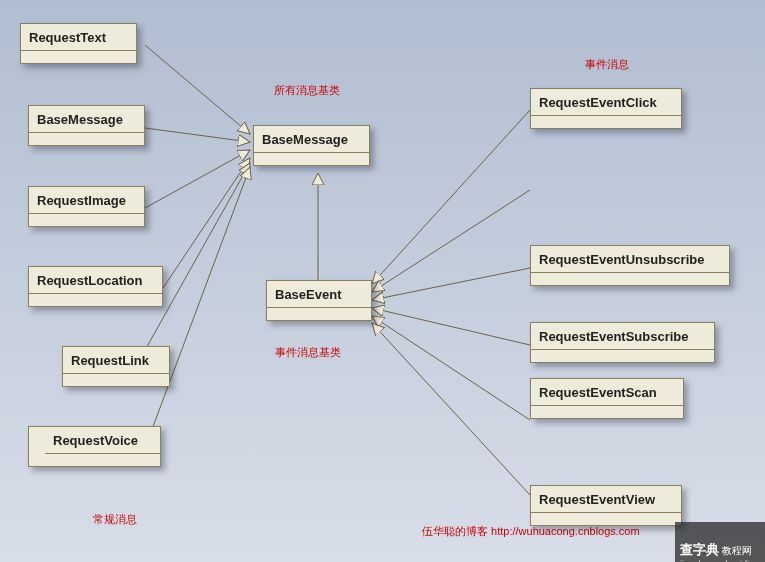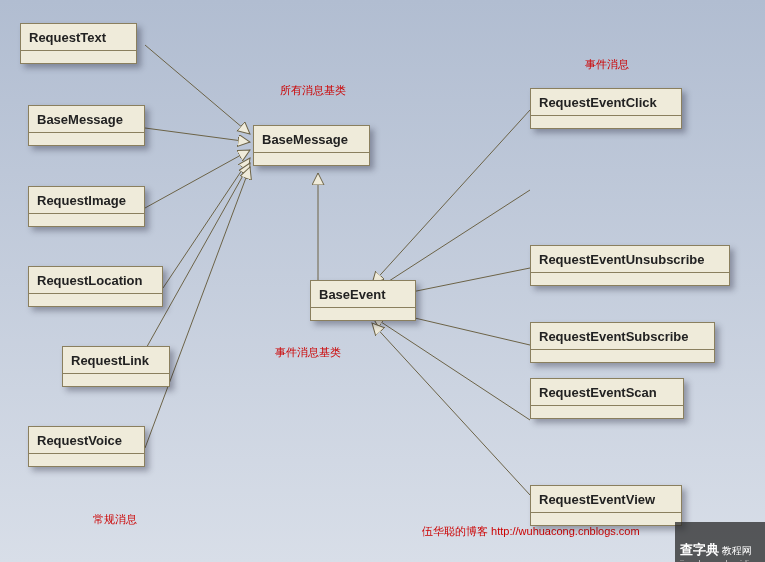--- a/index.html
+++ b/index.html
@@ -89,31 +89,31 @@
     <line x1="318" y1="280" x2="318" y2="173" stroke="#6c6347" stroke-width="1" marker-end="url(#tri)"></line>
 
     <line x1="530" y1="110" x2="372" y2="284" stroke="#6c6347" stroke-width="1" marker-end="url(#tri)"></line>
     <line x1="530" y1="190" x2="372" y2="292" stroke="#6c6347" stroke-width="1" marker-end="url(#tri)"></line>
     <line x1="530" y1="268" x2="372" y2="300" stroke="#6c6347" stroke-width="1" marker-end="url(#tri)"></line>
     <line x1="530" y1="345" x2="372" y2="308" stroke="#6c6347" stroke-width="1" marker-end="url(#tri)"></line>
     <line x1="530" y1="420" x2="372" y2="316" stroke="#6c6347" stroke-width="1" marker-end="url(#tri)"></line>
     <line x1="530" y1="495" x2="372" y2="323" stroke="#6c6347" stroke-width="1" marker-end="url(#tri)"></line>
   </svg>
 
-  <div class="label" style="left:280px; top:83px;">所有消息基类</div>
+  <div class="label" style="left:274px; top:83px;">所有消息基类</div>
   <div class="label" style="left:275px; top:345px;">事件消息基类</div>
   <div class="label" style="left:93px; top:512px;">常规消息</div>
   <div class="label" style="left:585px; top:57px;">事件消息</div>
   <div class="label" style="left:422px; top:524px;">伍华聪的博客 http://wuhuacong.cnblogs.com</div>
 
   <div class="uml-box" style="left:253px; top:125px; width:115px;">
     <div class="uml-title">BaseMessage</div>
     <div class="uml-sep"></div>
   </div>
-  <div class="uml-box" style="left:266px; top:280px; width:104px;margin-left:44px;">
+  <div class="uml-box" style="left:266px; top:280px; width:104px;">
     <div class="uml-title">BaseEvent</div>
     <div class="uml-sep"></div>
   </div>
 
   <div class="uml-box" style="left:20px; top:23px; width:115px;">
     <div class="uml-title">RequestText</div>
     <div class="uml-sep"></div>
   </div>
   <div class="uml-box" style="left:28px; top:105px; width:115px;">
     <div class="uml-title">BaseMessage</div>
@@ -124,21 +124,21 @@
     <div class="uml-sep"></div>
   </div>
   <div class="uml-box" style="left:28px; top:266px; width:133px;">
     <div class="uml-title">RequestLocation</div>
     <div class="uml-sep"></div>
   </div>
   <div class="uml-box" style="left:28px; top:346px; width:106px;margin-left:34px;">
     <div class="uml-title">RequestLink</div>
     <div class="uml-sep"></div>
   </div>
-  <div class="uml-box" style="left:28px; top:426px; width:115px;">
+  <div class="uml-box" style="left:28px; top:426px; width:115px;padding-left:16px;">
     <div class="uml-title">RequestVoice</div>
     <div class="uml-sep"></div>
   </div>
 
   <div class="uml-box" style="left:530px; top:88px; width:150px;">
     <div class="uml-title">RequestEventClick</div>
     <div class="uml-sep"></div>
   </div>
   <div class="uml-box" style="left:530px; top:245px; width:198px;">
     <div class="uml-title">RequestEventUnsubscribe</div>

